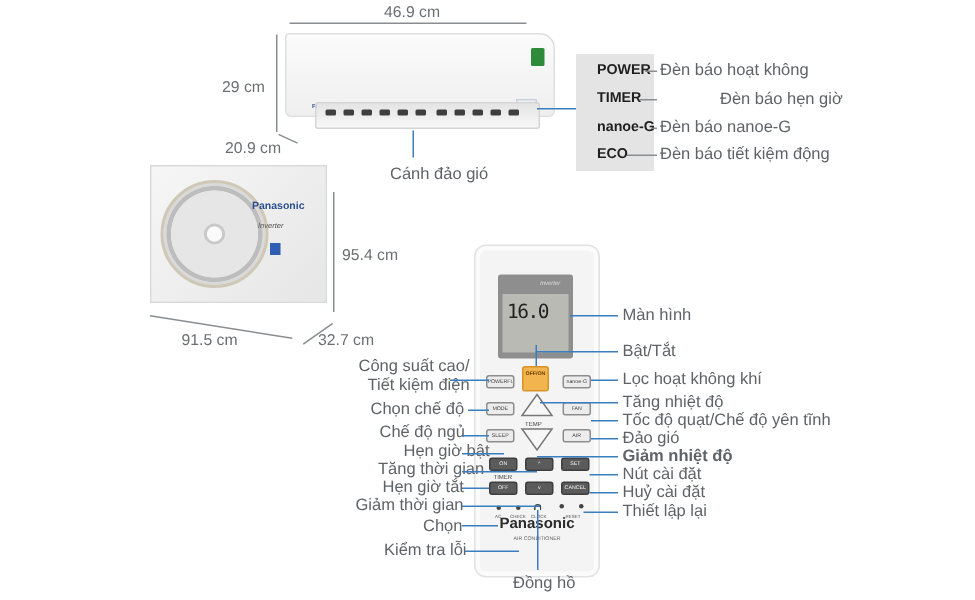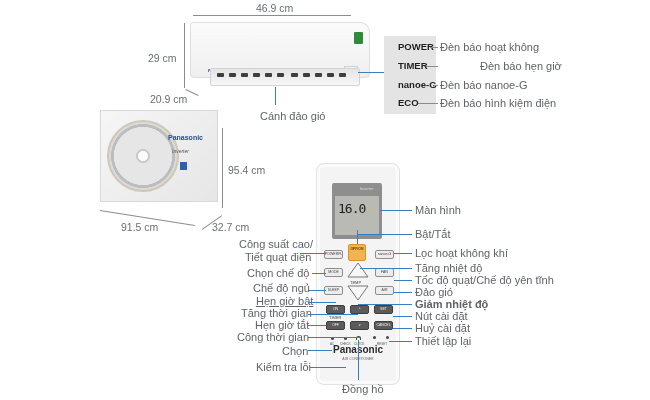--- a/index.html
+++ b/index.html
@@ -70,21 +70,21 @@
 <div class="gline" style="left:430px;top:47px;width:8px;height:1px;"></div>
 <div class="lbl" style="left:440px;top:41px;">Đèn báo hoạt không</div>
 <div class="callout-key" style="top:60px;">TIMER</div>
 <div class="gline" style="left:426px;top:66px;width:12px;height:1px;"></div>
 <div class="lbl" style="left:440px;top:60px;margin-left:40px;">Đèn báo hẹn giờ</div>
 <div class="callout-key" style="top:79px;">nanoe-G</div>
 <div class="gline" style="left:434px;top:85px;width:4px;height:1px;"></div>
 <div class="lbl" style="left:440px;top:79px;">Đèn báo nanoe-G</div>
 <div class="callout-key" style="top:97px;">ECO</div>
 <div class="gline" style="left:418px;top:103px;width:20px;height:1px;"></div>
-<div class="lbl" style="left:440px;top:97px;">Đèn báo hình kiệm điện</div>
+<div class="lbl" style="left:440px;top:97px;">Đèn báo tiết kiệm động</div>
 
 <div class="abs outdoor"></div>
 <div class="abs fan"></div>
 <div class="abs" style="left:168px;top:134px;font-size:7px;font-weight:bold;color:#2b4e91;">Panasonic</div>
 <div class="abs" style="left:172px;top:148px;font-size:5px;font-style:italic;color:#555;">Inverter</div>
 <div class="abs" style="left:180px;top:162px;width:7px;height:8px;background:#2f5fb3;"></div>
 <div class="gline" style="left:222px;top:128px;width:1px;height:80px;"></div>
 <div class="dim" style="left:228px;top:164px;">95.4 cm</div>
 <div class="gline" style="left:100px;top:210px;width:96px;height:1px;transform:rotate(9deg);transform-origin:left;"></div>
 <div class="dim" style="left:121px;top:221px;">91.5 cm</div>
@@ -126,33 +126,33 @@
 <div class="dot" style="left:373px;top:336px;"></div>
 <div class="dot" style="left:386px;top:336px;"></div>
 <div class="abs" style="left:330px;top:342px;font-size:3px;color:#555;">AC</div>
 <div class="abs" style="left:340px;top:342px;font-size:3px;color:#555;">CHECK</div>
 <div class="abs" style="left:354px;top:342px;font-size:3px;color:#555;">CLOCK</div>
 <div class="abs" style="left:377px;top:342px;font-size:3px;color:#555;">RESET</div>
 <div class="abs brand-remote">Panasonic</div>
 <div class="abs sub-remote">AIR CONDITIONER</div>
 
 <div class="lbl" style="left:239px;top:238px;">Công suất cao/</div>
-<div class="lbl" style="left:245px;top:251px;">Tiết quạt điện</div>
+<div class="lbl" style="left:245px;top:251px;">Tiết kiệm điện</div>
 <div class="line" style="left:300px;top:253px;width:26px;height:1px;"></div>
 <div class="lbl" style="left:247px;top:267px;">Chọn chế độ</div>
 <div class="line" style="left:312px;top:273px;width:14px;height:1px;"></div>
 <div class="lbl" style="left:253px;top:282px;">Chế độ ngủ</div>
 <div class="line" style="left:308px;top:290px;width:18px;height:1px;"></div>
-<div class="lbl" style="left:256px;top:295px;text-decoration:underline;">Hẹn giờ bật</div>
+<div class="lbl" style="left:269px;top:295px;">Hẹn giờ bật</div>
 <div class="line" style="left:308px;top:302px;width:28px;height:1px;"></div>
-<div class="lbl" style="left:241px;top:307px;">Tăng thời gian</div>
+<div class="lbl" style="left:252px;top:307px;">Tăng thời gian</div>
 <div class="line" style="left:308px;top:314px;width:50px;height:1px;"></div>
 <div class="lbl" style="left:255px;top:319px;">Hẹn giờ tắt</div>
 <div class="line" style="left:308px;top:325px;width:18px;height:1px;"></div>
-<div class="lbl" style="left:237px;top:331px;">Công thời gian</div>
+<div class="lbl" style="left:237px;top:331px;">Giảm thời gian</div>
 <div class="line" style="left:308px;top:337px;width:52px;height:1px;"></div>
 <div class="lbl" style="left:282px;top:345px;">Chọn</div>
 <div class="line" style="left:308px;top:350px;width:24px;height:1px;"></div>
 <div class="lbl" style="left:256px;top:361px;">Kiểm tra lỗi</div>
 <div class="line" style="left:310px;top:367px;width:36px;height:1px;"></div>
 
 <div class="line" style="left:380px;top:210px;width:32px;height:1px;"></div>
 <div class="lbl" style="left:415px;top:204px;">Màn hình</div>
 <div class="line" style="left:357px;top:230px;width:1px;height:14px;"></div>
 <div class="line" style="left:357px;top:234px;width:55px;height:1px;"></div>

